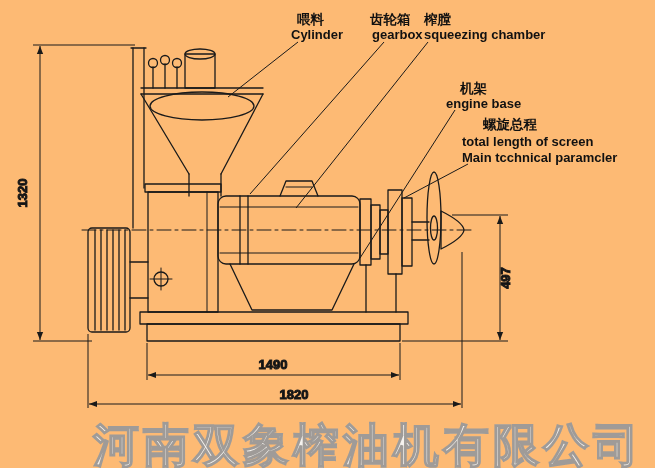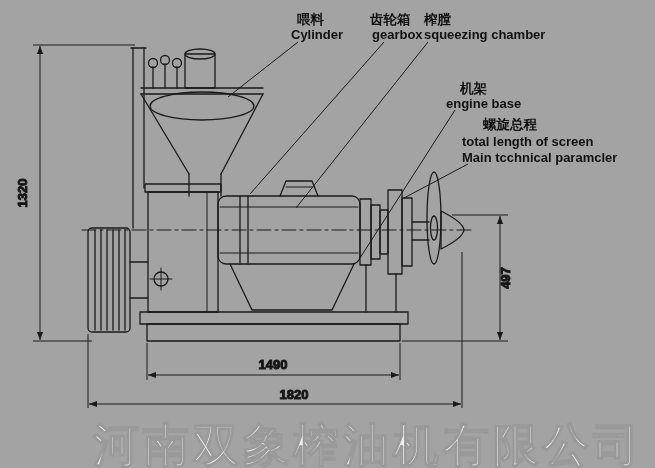--- a/index.html
+++ b/index.html
@@ -1,17 +1,17 @@
 <!DOCTYPE html>
 <html><head>
 <meta charset="utf-8">
 <style>
   html,body{margin:0;padding:0;background:#fff;}
   .page{
-    position:relative;width:655px;height:468px;background:#a3a3a3;overflow:hidden;
+    position:relative;width:655px;height:468px;background:#fdba74;overflow:hidden;
     font-family:"Liberation Sans","DejaVu Sans",sans-serif;
   }
   svg{display:block;}
   .ink{stroke:#1a1a1a;fill:none;stroke-width:1.3;stroke-linecap:round;stroke-linejoin:round;}
   .thin{stroke-width:1;}
   .dimline{stroke:#1a1a1a;fill:none;stroke-width:1;}
   .leader{stroke:#1a1a1a;fill:none;stroke-width:1;}
   text{fill:#111111;font-family:"Liberation Sans","DejaVu Sans",sans-serif;}
   text.cn{font-size:13.5px;font-weight:bold;}
   text.en{font-size:13px;font-weight:bold;}

